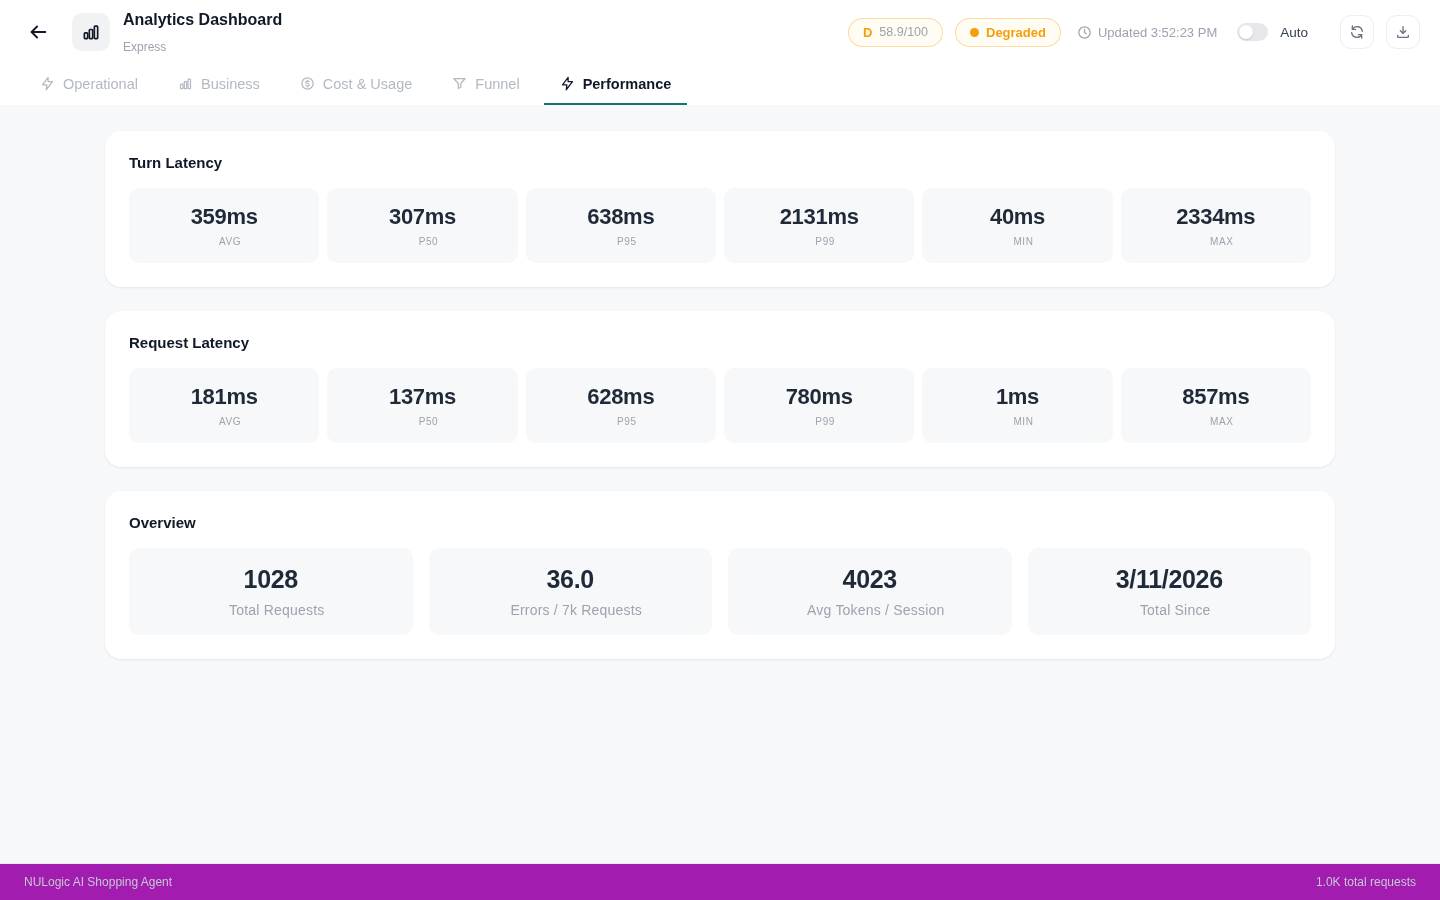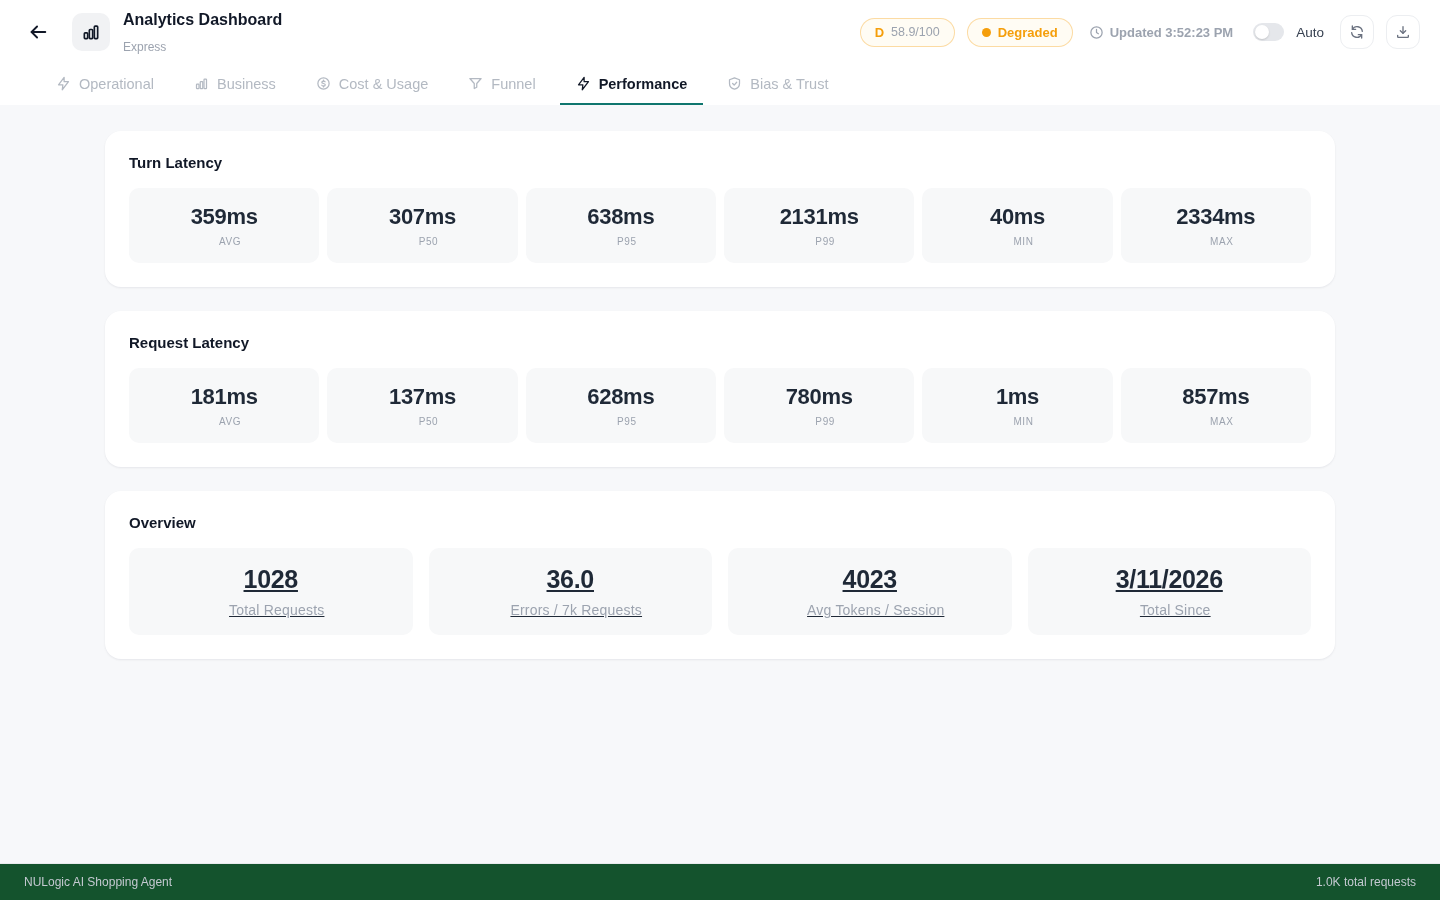--- a/index.html
+++ b/index.html
@@ -51,48 +51,48 @@
     border:1px solid rgba(245,158,11,0.35);
     background:#fffcf4;
     font-size:12.5px;
   }
   .grade { color:#f59e0b; font-weight:700; font-size:13px; }
   .score { color:#9ca3af; font-size:12.5px; }
   .status-dot { width:9px; height:9px; border-radius:50%; background:#f59e0b; }
   .status-label { color:#f59e0b; font-weight:700; font-size:13px; }
   .updated {
     display:flex; align-items:center; gap:6px;
-    color:#9ca3af; font-size:13px; margin-left:4px;font-weight:bold;
+    color:#9ca3af; font-size:13px; margin-left:4px;
   }
   .toggle {
     width:31px; height:18px; border-radius:999px;
     background:#e5e7eb; position:relative;
     margin-left:8px; cursor:pointer; border:none;
   }
   .toggle-knob {
     position:absolute; left:2px; top:2px;
     width:14px; height:14px; border-radius:50%;
     background:#ffffff; box-shadow:0 1px 2px rgba(0,0,0,0.15);
   }
-  .auto-label { font-size:13.5px; color:#374151; margin-right:4px; }
+  .auto-label { font-size:13.5px; color:#374151; margin-right:20px; }
   .icon-btn {
     width:34px; height:34px;
     border:1px solid #eceef1;
     background:#ffffff;
     border-radius:11px;
     display:flex; align-items:center; justify-content:center;
     color:#6b7280; cursor:pointer;
   }
 
   
   .tabs {
     background:#ffffff;
     display:flex;
     align-items:stretch;
-    padding-left:40px;
+    padding-left:24px;
     gap:8px;
     height:41px;
     flex:0 0 auto;
   }
   .tab {
     display:flex; align-items:center; gap:8px;
     padding:0 16px;
     font-size:14.5px;
     color:#b3b9c2;
     cursor:pointer;
@@ -123,29 +123,29 @@
     height:75px;
     display:flex; flex-direction:column;
     align-items:center; justify-content:center;
     gap:6px;
   }
   .stat-tile .stat-value { font-size:22px; font-weight:700; color:#1f2937; letter-spacing:-0.3px; }
   .stat-tile .stat-label {
     font-size:10px; color:#9ca3af;
     text-transform:uppercase; letter-spacing:0.6px;margin-left:12px;
   }
-  .stat-tile.big { height:87px; gap:8px;text-decoration:underline; }
+  .stat-tile.big { height:87px; gap:8px; }
   .stat-tile.big .stat-value { font-size:25px; }
   .stat-tile.big .stat-label { text-transform:none; font-size:14px; letter-spacing:0.2px; }
 
   
   .footer {
     flex:0 0 auto;
     height:37px;
-    background:#14532d;
+    background:#a21caf;
     border-top:1px solid #e9ebee;
     display:flex; align-items:center; justify-content:space-between;
     padding:0 24px;
     font-size:12px;
     color:#c4c9d1;
   }
 </style>
 </head>
 <body>
 
@@ -267,29 +267,20 @@
 
   <button class="tab active">
     <span class="t-icon">
       <svg width="15" height="15" viewBox="0 0 24 24" fill="none" stroke="currentColor" stroke-width="2" stroke-linecap="round" stroke-linejoin="round">
           <polygon points="13 2 4 14 11 14 10 22 20 9 13 9"></polygon>
         </svg>
     </span>
     <span>Performance</span>
   </button>
 
-  <button class="tab">
-    <span class="t-icon">
-      <svg width="15" height="15" viewBox="0 0 24 24" fill="none" stroke="currentColor" stroke-width="2" stroke-linecap="round" stroke-linejoin="round">
-          <path d="M12 3l8 3v6c0 5-3.5 8-8 9-4.5-1-8-4-8-9V6l8-3z"></path>
-          <polyline points="9 12 11.5 14.5 15.5 10"></polyline>
-        </svg>
-    </span>
-    <span>Bias &amp; Trust</span>
-  </button>
 </div>
 
 <div class="content">
 
   <div class="card">
     <div class="card-title">Turn Latency</div>
     <div class="stat-grid-6">
       <div class="stat-tile">
         <div class="stat-value">359ms</div>
         <div class="stat-label">AVG</div>

